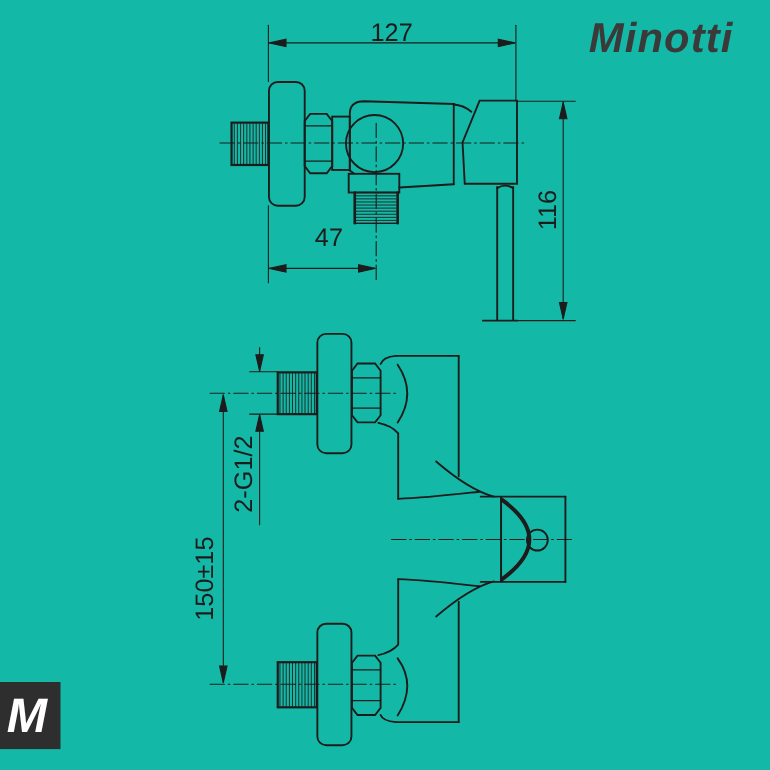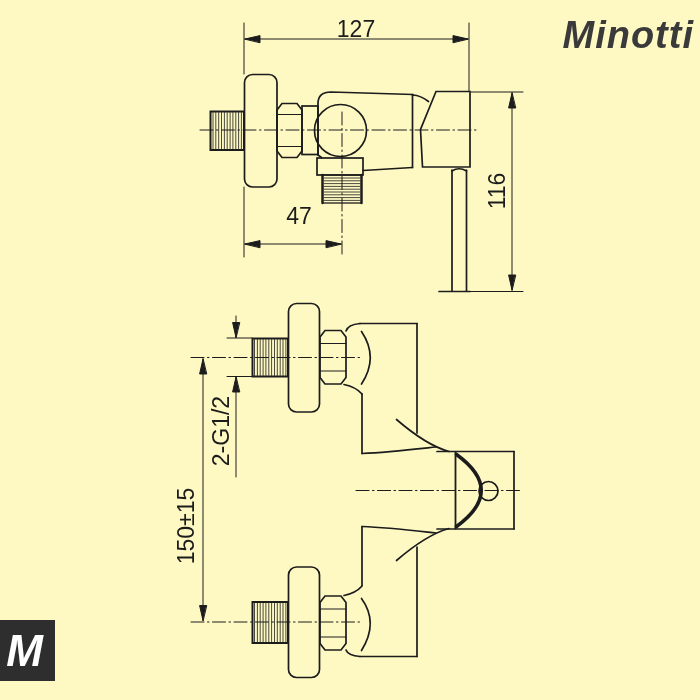--- a/index.html
+++ b/index.html
@@ -1,24 +1,24 @@
 <!DOCTYPE html>
 <html><head>
 <meta charset="utf-8">
 <style>
   html,body{margin:0;padding:0;background:#fff;}
-  #stage{position:relative;width:700px;height:700px;background:#fef9c3;overflow:hidden;
+  #stage{position:relative;width:700px;height:700px;background:#14b8a6;overflow:hidden;
          font-family:"Liberation Sans",sans-serif;}
   #drawing{position:absolute;left:0;top:0;}
   .dimtext{position:absolute;color:#1c1c1c;font-size:23px;text-align:center;
            white-space:nowrap;line-height:26px;}
   .rot{transform:rotate(-90deg);transform-origin:center center;}
   #logo{position:absolute;left:508px;top:14px;width:186px;height:42px;
         font-size:38px;font-weight:bold;font-style:italic;color:#3a3a3a;
-        text-align:right;letter-spacing:1px;}
+        text-align:center;letter-spacing:1px;}
   #badge{position:absolute;left:0;top:620px;width:55px;height:61px;background:#2e2e2e;
          display:flex;align-items:center;justify-content:center;}
   #badge span{color:#ffffff;font-size:44px;font-weight:bold;font-style:italic;
               padding-right:6px;}
 </style>
 </head>
 <body>
 
 <div id="stage">
 

